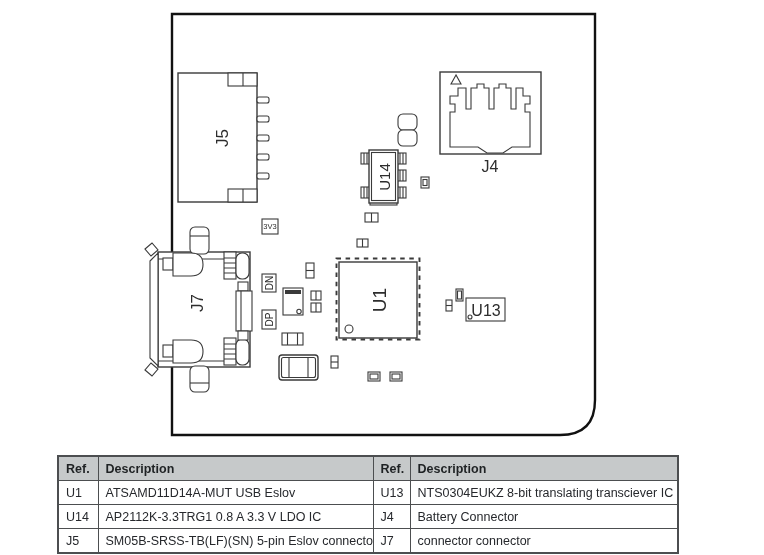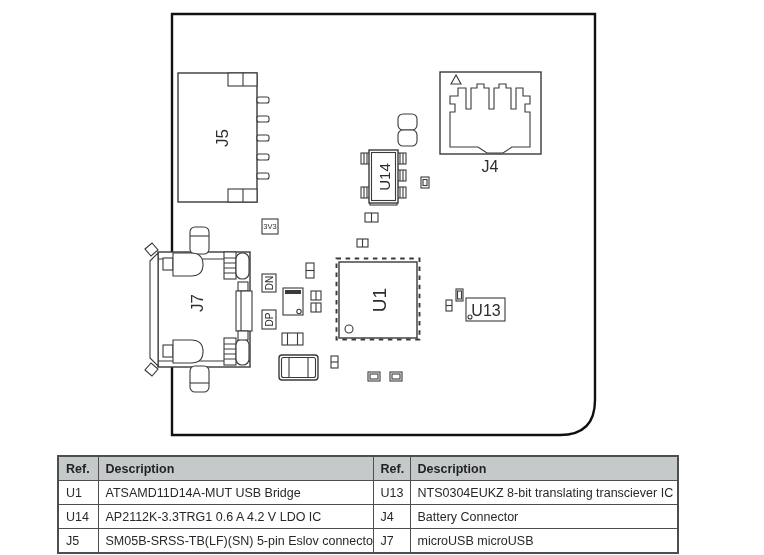--- a/index.html
+++ b/index.html
@@ -190,32 +190,32 @@
         <tr>
           <th>Ref.</th>
           <th>Description</th>
           <th>Ref.</th>
           <th>Description</th>
         </tr>
       </thead>
       <tbody>
         <tr>
           <td>U1</td>
-          <td>ATSAMD11D14A-MUT USB Bridge</td>
+          <td>ATSAMD11D14A-MUT USB Eslov</td>
           <td>U13</td>
           <td>NTS0304EUKZ 8-bit translating transciever IC</td>
         </tr>
         <tr>
           <td>U14</td>
-          <td>AP2112K-3.3TRG1 0.6 A 4.2 V LDO IC</td>
+          <td>AP2112K-3.3TRG1 0.8 A 3.3 V LDO IC</td>
           <td>J4</td>
           <td>Battery Connector</td>
         </tr>
         <tr>
           <td>J5</td>
           <td>SM05B-SRSS-TB(LF)(SN) 5-pin Eslov connector</td>
           <td>J7</td>
-          <td>microUSB microUSB</td>
+          <td>connector connector</td>
         </tr>
       </tbody>
     </table>
   </div>
 </div>
 
 </body></html>

